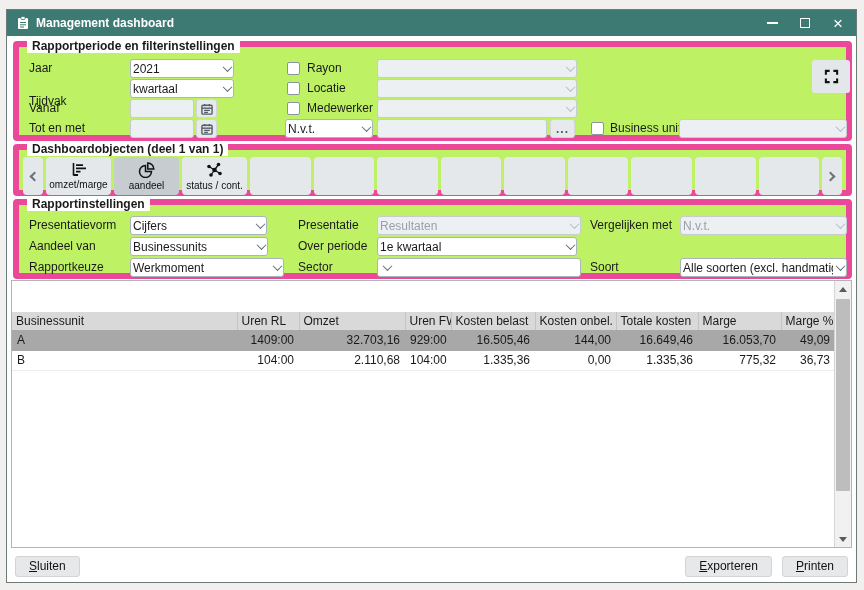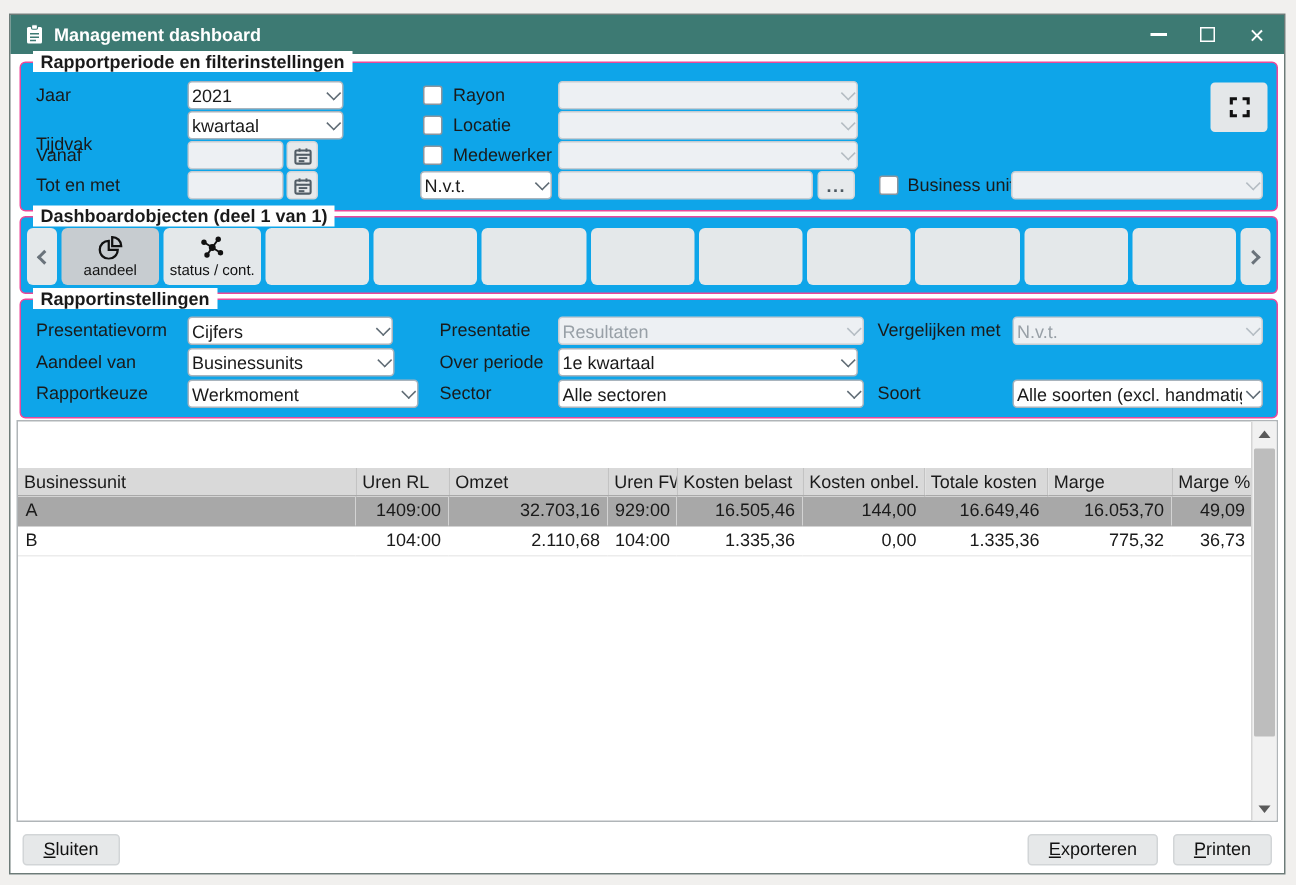--- a/index.html
+++ b/index.html
@@ -12,21 +12,21 @@
   .titlebar { position:absolute; left:0; top:0; right:0; height:26px; background:#3d7a73; display:flex; align-items:center; padding:0 10px; }
   .titlebar .t-icon { margin-right:7px; display:flex; }
   .titlebar .t-text { color:#fff; font-weight:bold; font-size:12px; }
   .tb-controls { margin-left:auto; display:flex; align-items:center; gap:17px; }
   .ctl { width:16px; height:16px; display:flex; align-items:center; justify-content:center; cursor:default; }
   .ctl-min i { display:block; width:11px; height:2px; background:#fff; }
   .ctl-max i { display:block; width:10px; height:10px; border:1.6px solid #fff; }
   .ctl-close { color:#fff; font-size:17px; line-height:1; }
 
   
-  .groupbox { position:absolute; border:1px solid #ec4899; border-radius:4px; background:#0ea5e9; }
+  .groupbox { position:absolute; border:6px solid #ec4899; border-radius:4px; background:#bef264; }
   .gb-legend { position:absolute; top:-8px; left:8px; background:#fff; padding:0 5px; font-weight:bold; font-size:12px; color:#1a1a1a; white-space:nowrap; }
   .gb1 { left:6px; top:31px; width:839px; height:100px; }
   .gb2 { left:6px; top:134px; width:839px; height:52px; }
   .gb3 { left:6px; top:189px; width:839px; height:80px; }
 
   .lbl { position:absolute; height:19px; line-height:19px; white-space:nowrap; }
 
   
   .combo, .tinput { position:absolute; height:19px; background:#fff; border:1px solid #a9b4bd; border-radius:3px; display:flex; align-items:center; padding:0 2px; overflow:hidden; }
   .combo .val { flex:1; white-space:nowrap; overflow:hidden; }
@@ -192,20 +192,27 @@
     </div>
   </div>
 
   <div class="groupbox gb2">
     <span class="gb-legend">Dashboardobjecten (deel 1 van 1)</span>
     <div class="strip">
       <div class="nav-btn">
           <span class="nav-chev left"></span>
         </div>
 
+      <div class="tb-btn">
+        <svg width="18" height="15" viewBox="0 0 18 15">
+            <path d="M3.5 1 V13.5" stroke="#111" stroke-width="1.6" fill="none"></path>
+            <path d="M6 3.2 H13 M6 6.4 H16 M6 9.6 H10.5 M3.5 13 H8" stroke="#111" stroke-width="1.8" fill="none"></path>
+          </svg>
+        <span>omzet/marge</span>
+      </div>
 
       <div class="tb-btn selected">
         <svg width="17" height="16" viewBox="0 0 17 16">
             <path d="M7.5 3.5 A6 6 0 1 0 13.5 9.5 L7.5 9.5 Z" fill="none" stroke="#111" stroke-width="1.5"></path>
             <path d="M9.8 7 L9.8 1 A6 6 0 0 1 15.8 7 Z" fill="none" stroke="#111" stroke-width="1.5"></path>
           </svg>
         <span>aandeel</span>
       </div>
 
       <div class="tb-btn">
@@ -266,21 +273,20 @@
     </div>
 
     <span class="lbl" style="left:279px;top:32px">Over periode</span>
     <div class="combo" style="left:358px;top:32px;width:200px">
       <span class="val">1e kwartaal</span>
         <span class="chev"></span>
     </div>
 
     <span class="lbl" style="left:279px;top:53px">Sector</span>
     <div class="combo" style="left:358px;top:53px;width:204px">
-      <span class="val">Alle sectoren</span>
         <span class="chev"></span>
     </div>
 
     <span class="lbl" style="left:571px;top:11px">Vergelijken met</span>
     <div class="combo disabled" style="left:661px;top:11px;width:167px">
       <span class="val">N.v.t.</span>
         <span class="chev"></span>
     </div>
 
     <span class="lbl" style="left:571px;top:53px">Soort</span>

